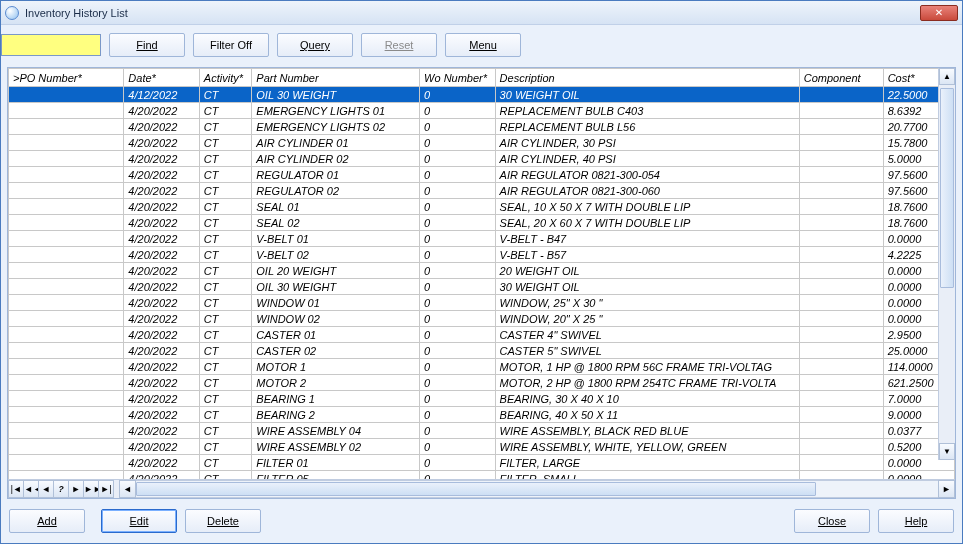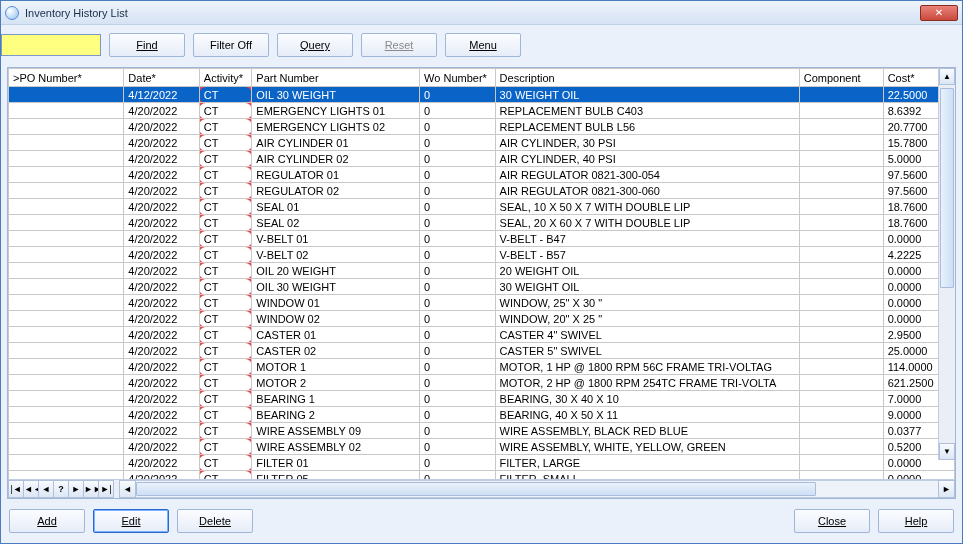--- a/index.html
+++ b/index.html
@@ -78,25 +78,26 @@
   }
   .btn.disabled {
     color: #8a8a8a;
     cursor: default;
   }
   .btn .u { text-decoration: underline; }
   .grid-wrap {
     flex: 1;
     margin: 4px 6px;
     border: 1px solid #9fb6d9;
-    background: #ef4444;
+    background: #b91c1c;
     position: relative;
     overflow: hidden;
     display: flex;
     flex-direction: column;
+    font-style: italic;
   }
   .grid-scroll {
     flex: 1;
     overflow: hidden;
     position: relative;
   }
   table.grid {
     border-collapse: collapse;
     width: 100%;
     table-layout: fixed;
@@ -115,21 +116,21 @@
   table.grid th {
     background: #fff;
     height: 18px;
   }
   tr.selected td {
     background: #0a64c8;
     color: #fff;
   }
   .col-po    { width: 110px; }
   .col-date  { width: 72px; }
-  .col-act   { width: 50px; border-radius: 7px; }
+  .col-act   { width: 50px; }
   .col-part  { width: 160px; }
   .col-wo    { width: 72px; text-align:center;}
   .col-desc  { width: 290px; }
   .col-comp  { width: 80px; }
   .col-cost  { width: 68px; text-align:right;}
   td.col-wo  { text-align: center; }
   td.col-cost{ text-align: right; margin-left: 28px; }
   .vscroll {
     position: absolute;
     right: 0; top: 0; bottom: 19px;
@@ -195,20 +196,21 @@
   .bottombar {
     display: flex;
     padding: 6px 8px 10px 8px;
     gap: 8px;
     align-items: flex-end;
   }
   .bottombar .spacer { flex: 1; }
   .btn.focus {
     border: 1px solid #2a6acc;
     box-shadow: inset 0 0 0 1px #7ab0ff;
+    margin-left: 8px;
   }
 </style>
 </head>
 <body>
 
 <div class="window">
   <div class="titlebar">
     <div class="icon"></div>
     <div class="title">Inventory History List</div>
     <div class="close-btn">✕</div>
@@ -456,21 +458,21 @@
               <td class="col-part">BEARING 2</td>
               <td class="col-wo">0</td>
               <td class="col-desc">BEARING, 40 X 50 X 11</td>
               <td class="col-comp"></td>
               <td class="col-cost">9.0000</td>
             </tr>
             <tr>
               <td class="col-po"></td>
               <td class="col-date">4/20/2022</td>
               <td class="col-act">CT</td>
-              <td class="col-part">WIRE ASSEMBLY 09</td>
+              <td class="col-part">WIRE ASSEMBLY 04</td>
               <td class="col-wo">0</td>
               <td class="col-desc">WIRE ASSEMBLY, BLACK RED BLUE</td>
               <td class="col-comp"></td>
               <td class="col-cost">0.0377</td>
             </tr>
             <tr>
               <td class="col-po"></td>
               <td class="col-date">4/20/2022</td>
               <td class="col-act">CT</td>
               <td class="col-part">WIRE ASSEMBLY 02</td>

